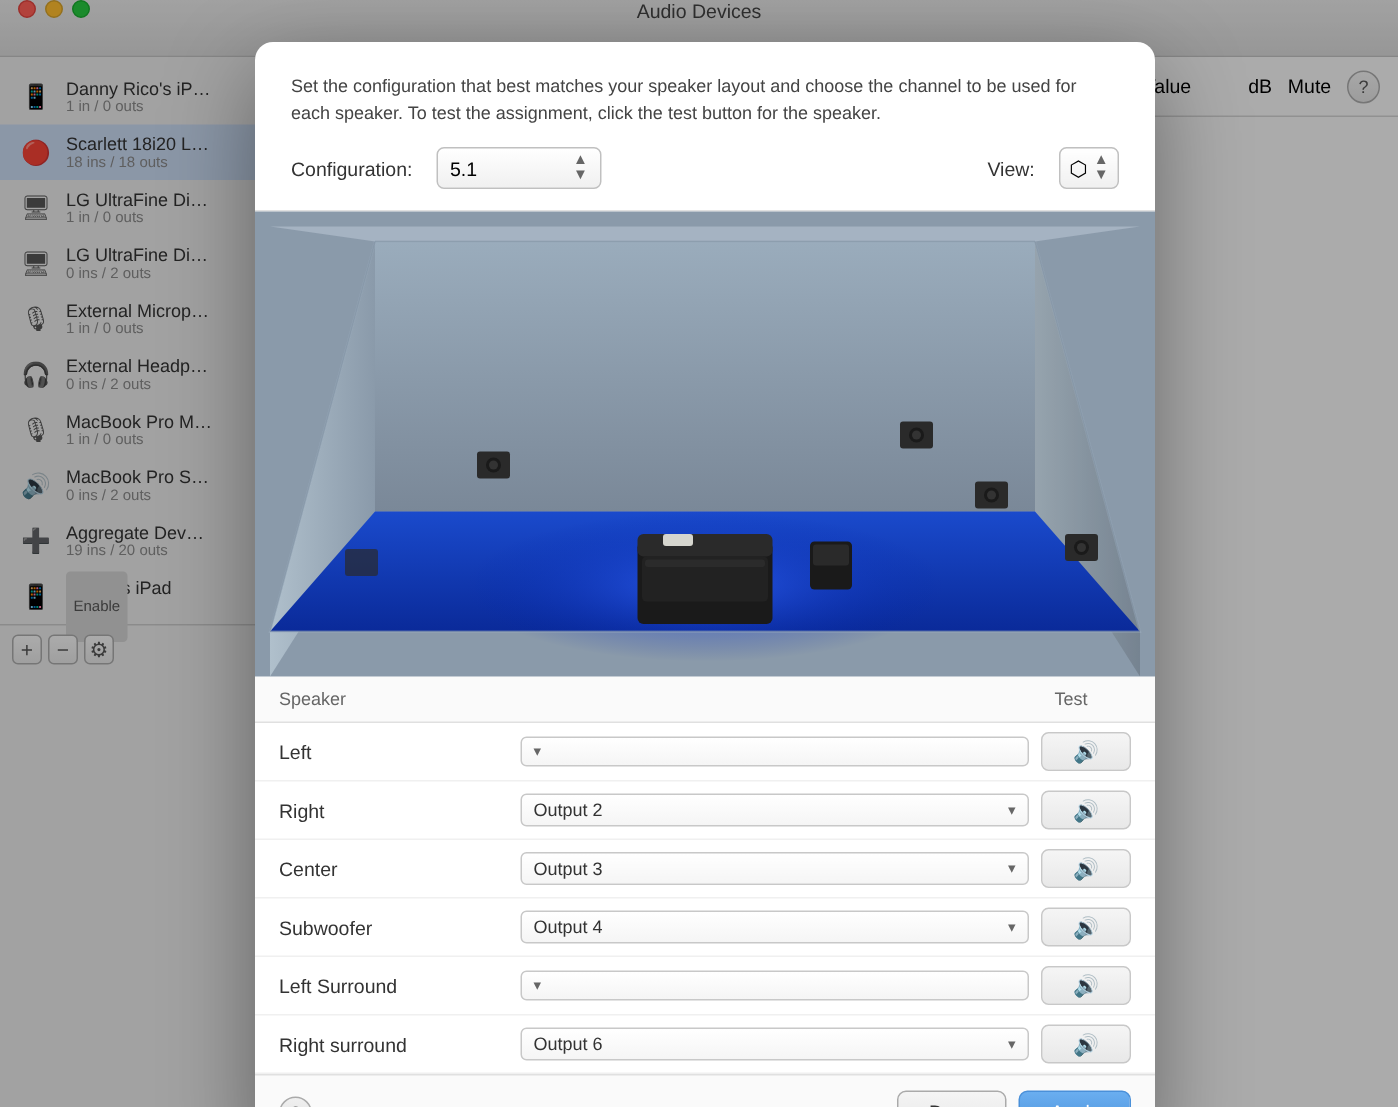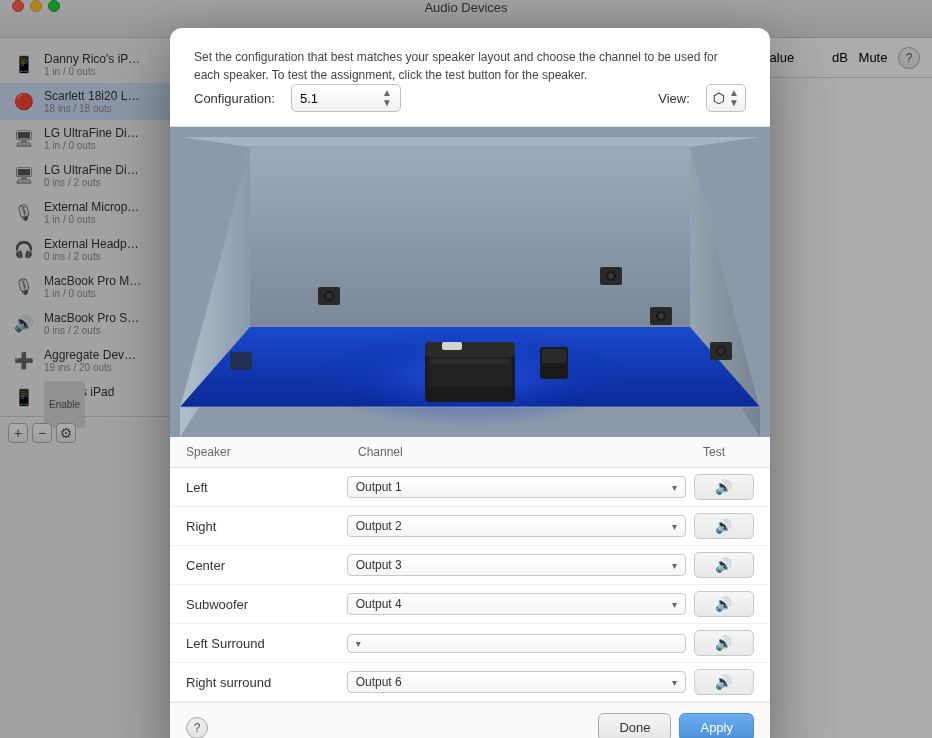--- a/index.html
+++ b/index.html
@@ -228,20 +228,21 @@
 
     .modal-description {
       font-size: 12px;
       color: #444;
       line-height: 1.5;
     }
 
     .modal-config-row {
       display: flex;
       align-items: center;
+      margin-top: 14px;
       gap: 16px;
     }
 
     .config-label {
       font-size: 13px;
       color: #333;
       font-weight: 500;
     }
 
     .config-select {
@@ -628,28 +629,26 @@
       <circle cx="551" cy="224" r="5" fill="#1a1a1a"></circle>
       <circle cx="551" cy="224" r="3" fill="#333"></circle>
 
       <rect x="60" y="225" width="22" height="18" rx="2" fill="#2a2a2a" opacity="0.7"></rect>
     </svg>
   </div>
 
   <div class="speaker-table">
     <div class="speaker-table-header">
       <span class="sp-col-speaker">Speaker</span>
-      <span class="sp-col-channel">Channel</span>
       <span class="sp-col-test">Test</span>
     </div>
     <div id="speaker-rows">
         <div class="speaker-row">
           <span class="sp-name">Left</span>
           <div class="sp-channel-select">
-            <span class="sp-channel-text">Output 1</span>
             <span class="sp-channel-arrow">▾</span>
           </div>
           <div class="sp-test-btn">🔊</div>
         </div>
         <div class="speaker-row">
           <span class="sp-name">Right</span>
           <div class="sp-channel-select">
             <span class="sp-channel-text">Output 2</span>
             <span class="sp-channel-arrow">▾</span>
           </div>

